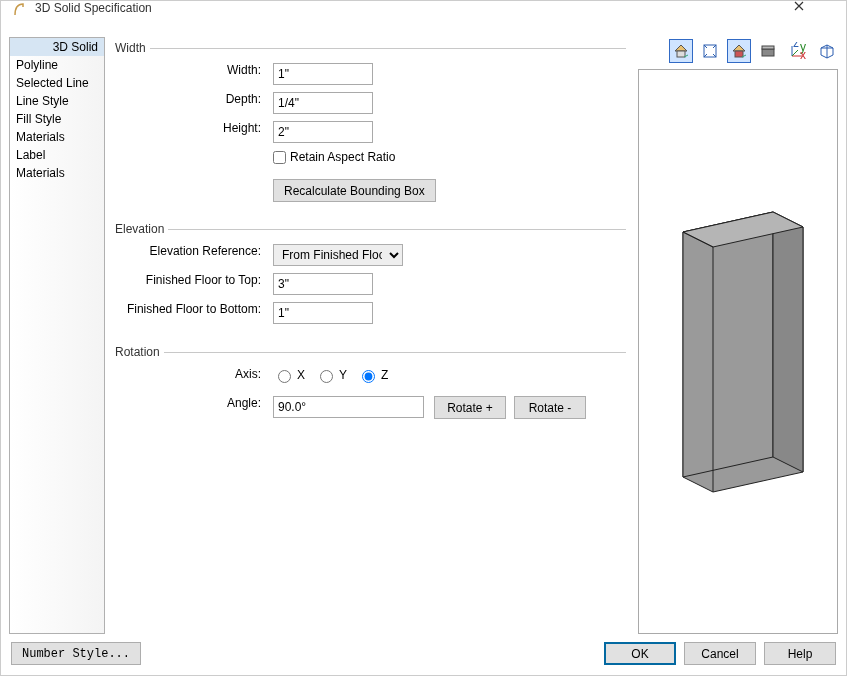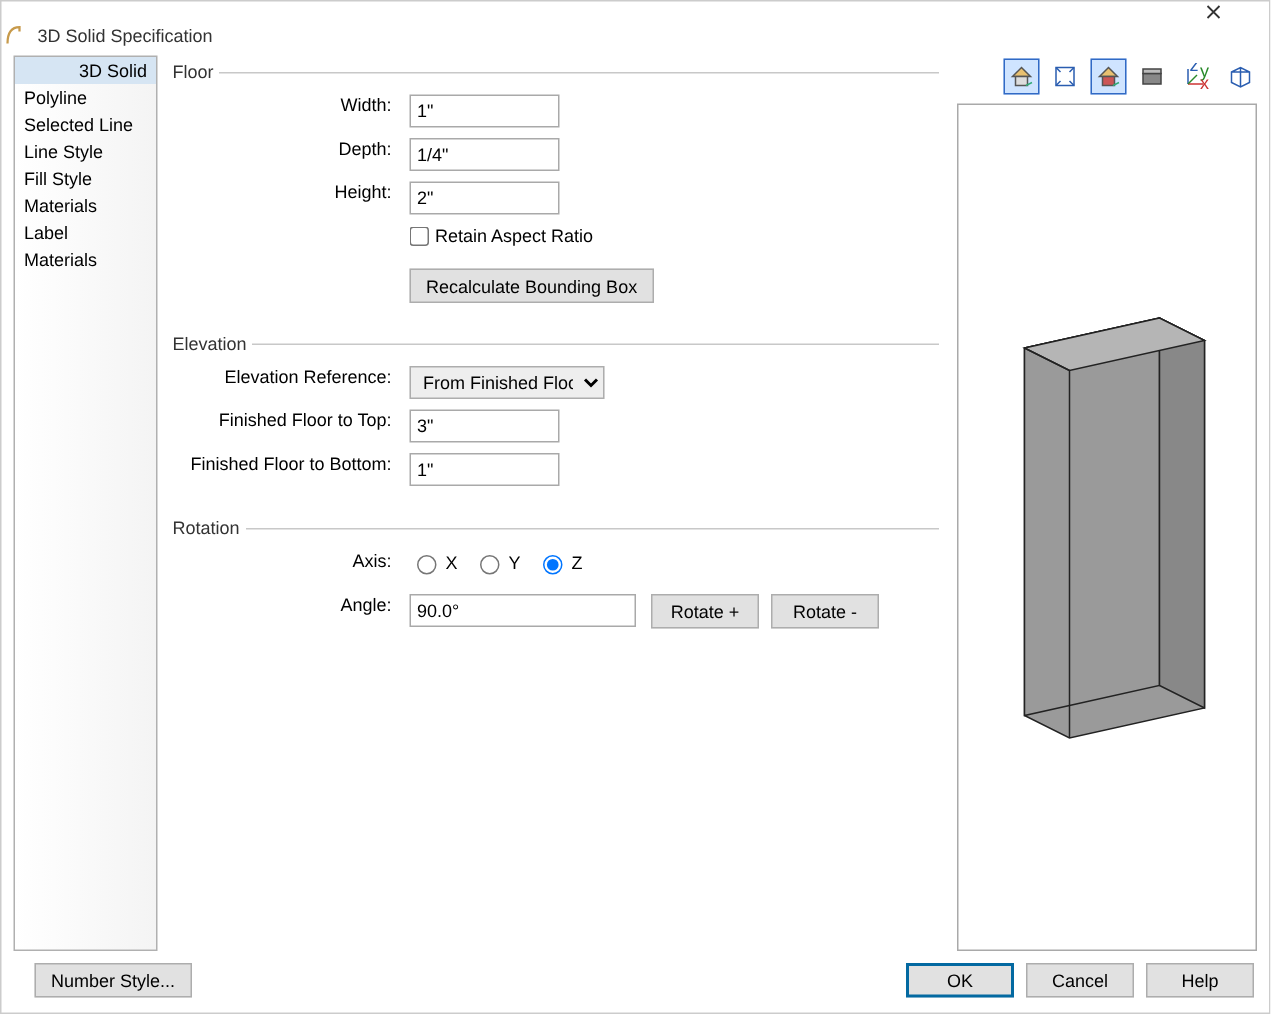--- a/index.html
+++ b/index.html
@@ -1,18 +1,18 @@
 <!DOCTYPE html>
 <html><head>
 <meta charset="utf-8">
 <style>
   * { box-sizing: border-box; font-family: "Segoe UI", Tahoma, sans-serif; font-size: 12px; }
   body { margin: 0; background: #fff; }
   .window { width: 847px; height: 676px; border: 1px solid #ccc; display: flex; flex-direction: column; background: #fff; position: relative; }
-  .titlebar { display: flex; align-items: flex-end; height: 30px; padding: 0 2px; }
+  .titlebar { display: flex; align-items: flex-start; height: 30px; padding: 0 12px; }
   .titlebar .icon { width: 16px; height: 16px; margin-right: 6px; display:flex; align-items:center; justify-content:center; }
   .titlebar .title { flex: 1; color: #333; }
   .titlebar .close { width: 40px; height: 28px; text-align: center; line-height: 28px; font-size: 14px; cursor: pointer; }
   .body { flex: 1; display: flex; padding: 6px 8px 4px 8px; gap: 8px; overflow: hidden; }
   .sidebar { width: 96px; border: 1px solid #b0b0b0; background: #fff; background: linear-gradient(to right,#fff,#f4f4f4); display:flex; flex-direction:column; }
   .sidebar .list { flex:1; }
   .sidebar .item { padding: 2px 6px; cursor: pointer; color:#000; }
   .sidebar .item.selected { background: #d6e5f3; text-align: right; }
   .center { flex: 1; display: flex; flex-direction: column; padding: 0 4px; position:relative; }
   fieldset.group { border: none; border-top: 1px solid #c8c8c8; margin: 4px 0 10px 0; padding: 8px 0 0 0; }
@@ -34,21 +34,21 @@
   .checkbox input { width:13px; height:13px; margin:0; }
   .radios { display:flex; gap:10px; align-items:center; }
   .radios label { display:flex; align-items:center; gap:3px; }
   .preview-col { width: 200px; display:flex; flex-direction:column; }
   .toolbar { display:flex; gap:5px; justify-content:flex-end; height:28px; align-items:center; margin-bottom:4px; }
   .tbtn { width:24px; height:24px; border:1px solid transparent; background:#fff; display:flex; align-items:center; justify-content:center; cursor:pointer; }
   .tbtn.active { border:1px solid #316ac5; background:#cfe4ff; }
   .preview { flex:1; border:1px solid #a9a9a9; background:#fff; display:flex; align-items:center; justify-content:center; }
   .footer { display:flex; align-items:center; padding: 4px 10px 10px 10px; gap:8px; }
   .footer .spacer { flex:1; }
-  .number-style { position:relative; margin-left:12px; }
+  .number-style { position:relative; margin-left:0;font-family:Liberation Mono, monospace; }
   svg { display:block; }
 </style>
 </head>
 <body>
 
 <div class="window">
 
   <div class="titlebar">
     <span class="icon">
       <svg width="14" height="14" viewBox="0 0 14 14">
@@ -74,21 +74,21 @@
         <div class="item">Fill Style</div>
         <div class="item">Materials</div>
         <div class="item">Label</div>
         <div class="item">Materials</div>
       </div>
     </div>
 
     <div class="center">
 
       <fieldset class="group">
-        <legend>Floor</legend>
+        <legend>Width</legend>
         <div class="row">
           <label class="key">Width:</label>
           <input type="text" class="val" value="1&quot;" style="">
         </div>
         <div class="row">
           <label class="key">Depth:</label>
           <input type="text" class="val" value="1/4&quot;" style="">
         </div>
         <div class="row">
           <label class="key">Height:</label>

